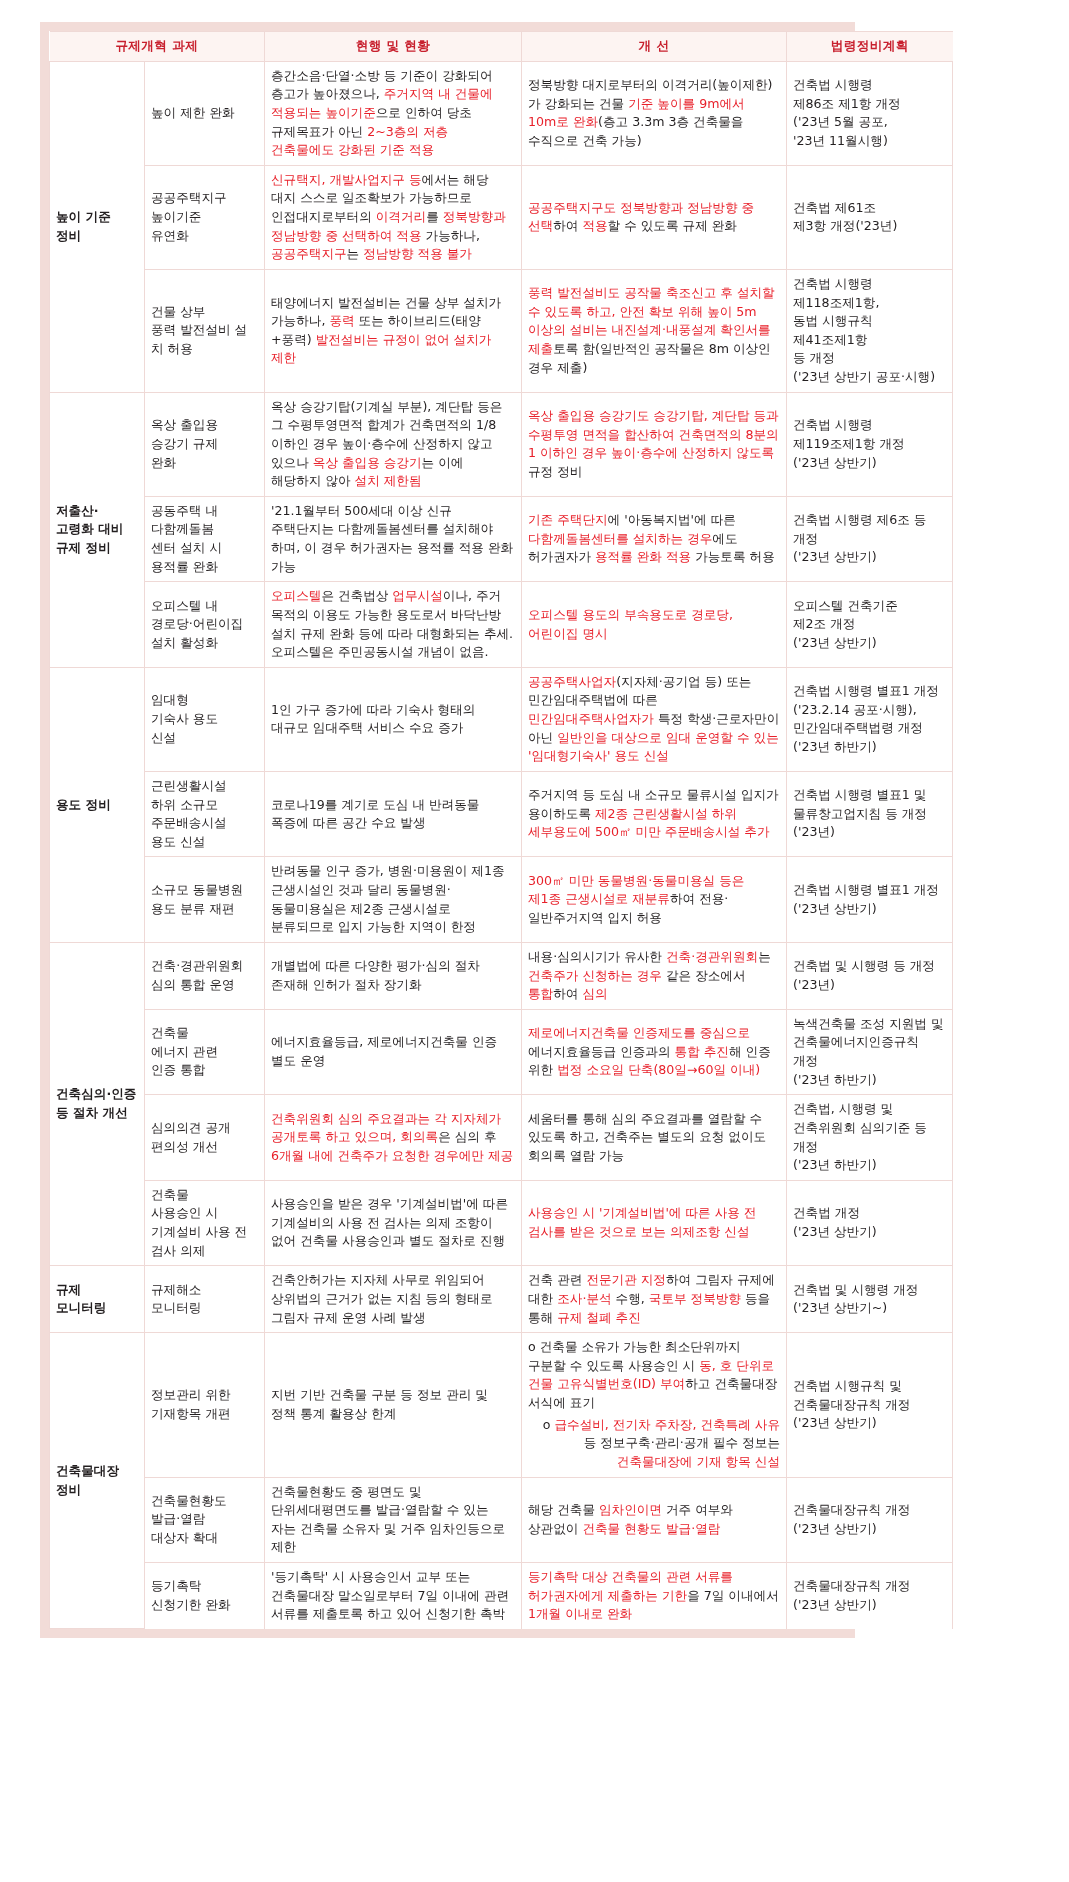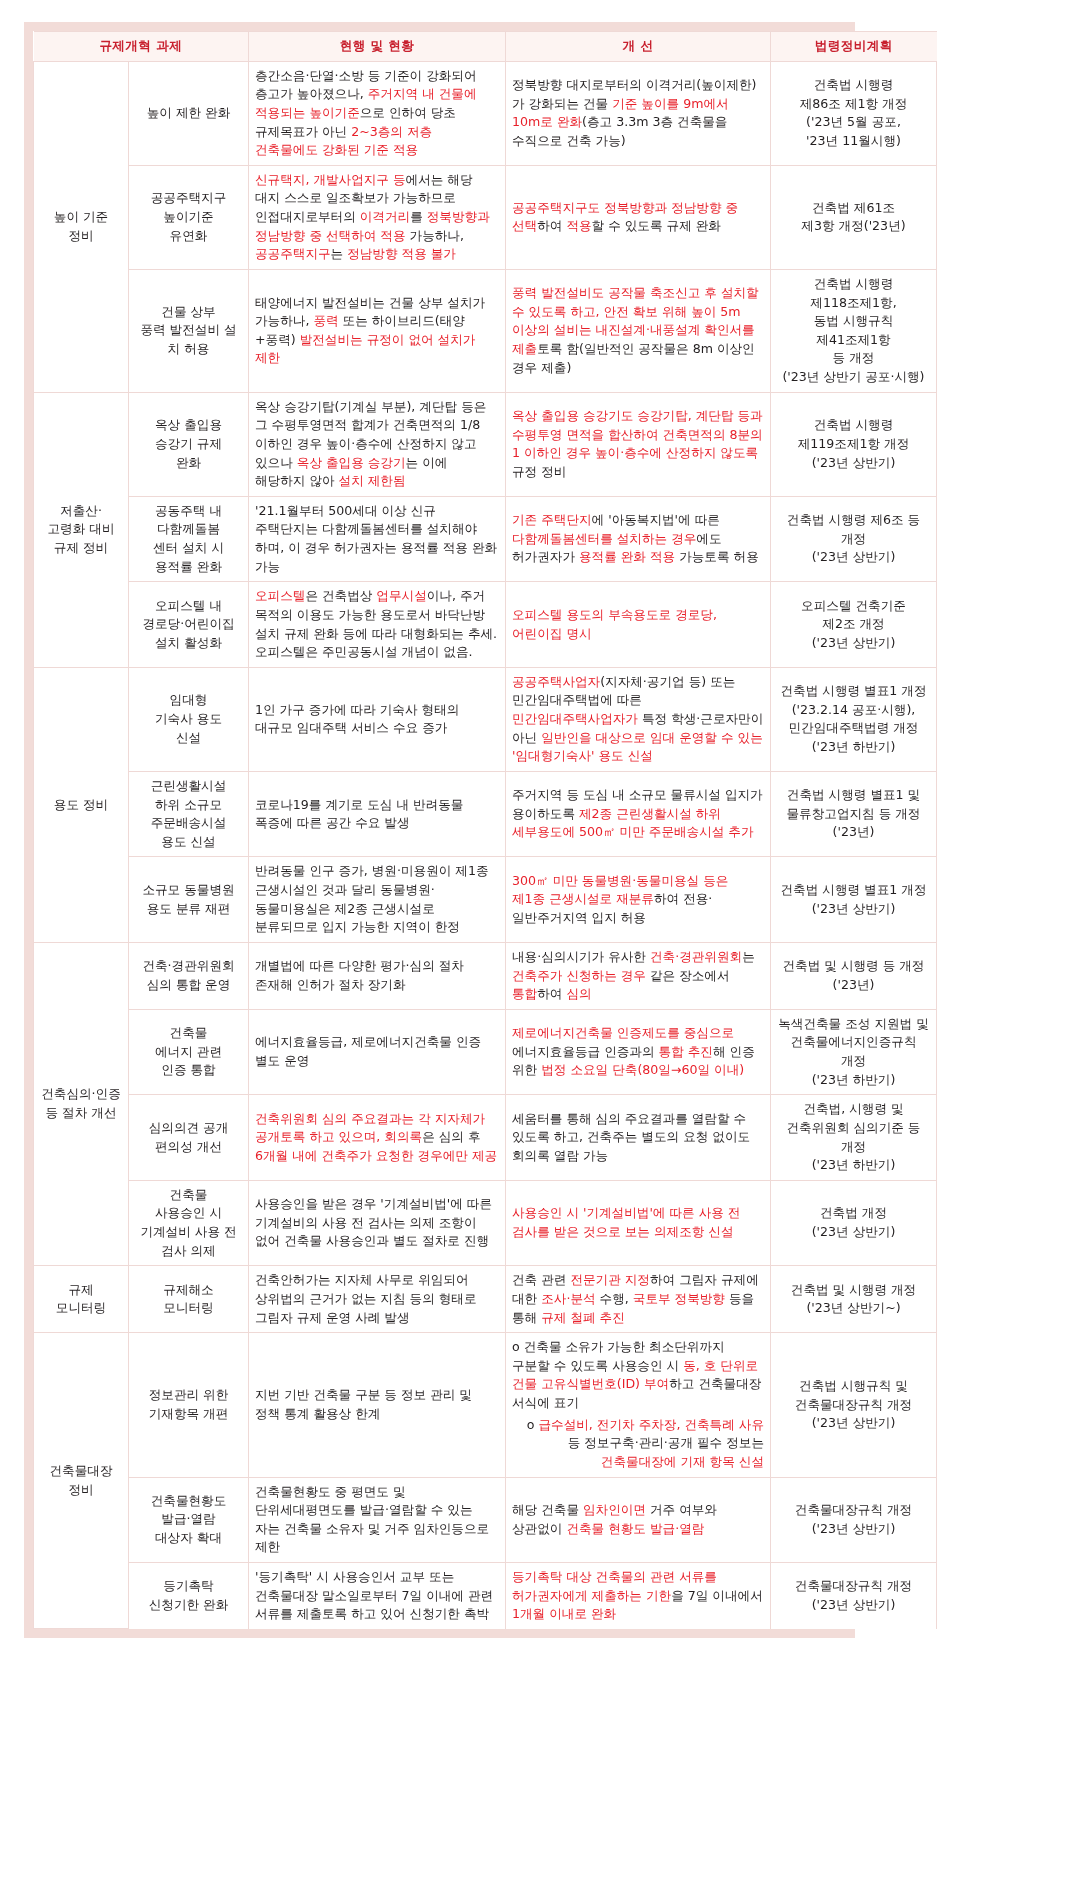--- a/index.html
+++ b/index.html
@@ -13,21 +13,21 @@
     font-family: "DejaVu Sans", "Liberation Sans", sans-serif;
     color: #231f20;
     -webkit-font-smoothing: antialiased;
   }
 
   .page {
     width: 879px;
     min-height: 1882px;
     box-sizing: border-box;
     background: #ffffff;
-    padding: 22px 24px 30px 24px;
+    padding: 22px 24px 30px 40px;
     position: relative;
   }
 
   
   .frame {
     border: 9px solid #f2dcd8;
     box-sizing: border-box;
     background: #ffffff;
   }
 
@@ -65,31 +65,32 @@
     padding: 7px 4px;
     border-bottom: 1px solid #efd9d6;
     border-top: none;
   }
   thead th.h-group { border-left: none; }
   thead th.h-plan  { border-right: none; }
 
   td.cell-group,
   td.cell-task,
   td.cell-plan {
-    text-align: center;
+    text-align: left;
   }
   td.cell-current,
   td.cell-improve {
     text-align: left;
   }
 
   td.cell-group {
     font-size: 13.4px;
     line-height: 1.55;
     border-left: none;
+    font-weight: bold;
   }
   td.cell-task {
     font-size: 13.2px;
     line-height: 1.5;
     margin-top: 16px;
   }
   td.cell-plan {
     font-size: 12.9px;
     line-height: 1.55;
     border-right: none;

